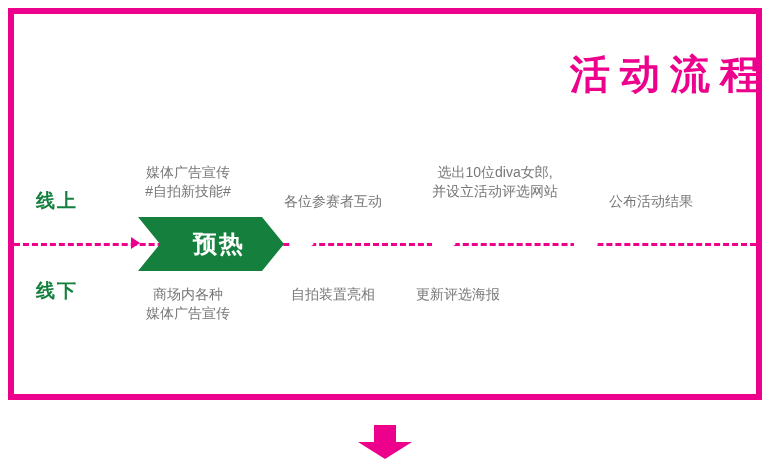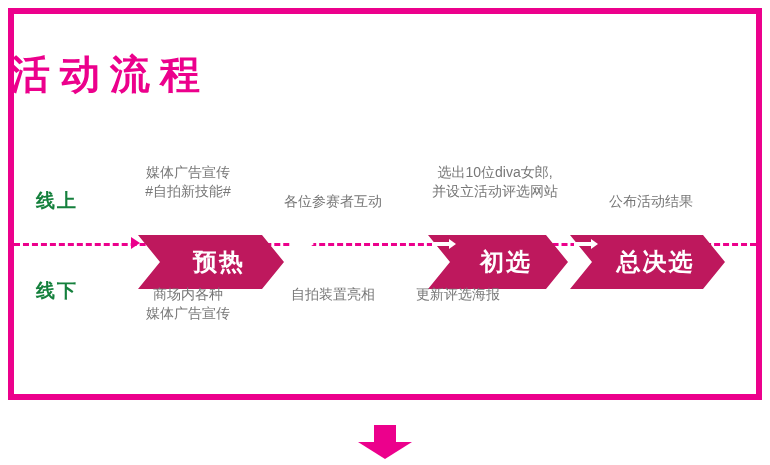--- a/index.html
+++ b/index.html
@@ -19,21 +19,21 @@
     border:6px solid #ec008c;
     box-sizing:border-box;
     background:#ffffff;
   }
 
   
   #title{
     position:absolute;
     left:0; top:50px;
     width:770px;
-    text-align:left;
+    text-align:right;
     color:#ec008c;
     font-size:40px;
     font-weight:bold;
     letter-spacing:10px;
     text-indent:10px;
     line-height:48px;
     white-space:nowrap;
   }
 
   
@@ -67,22 +67,22 @@
   }
 
   
   #band{
     position:absolute;
     left:138px; top:217px;
     width:580px; height:54px;
   }
   .chevron{
     position:absolute;
-    top:18px; height:54px;
-    background:#be185d;
+    top:0; height:54px;
+    background:#15803d;
     -webkit-clip-path:polygon(0 0, calc(100% - 22px) 0, 100% 50%, calc(100% - 22px) 100%, 0 100%, 22px 50%);
     clip-path:polygon(0 0, calc(100% - 22px) 0, 100% 50%, calc(100% - 22px) 100%, 0 100%, 22px 50%);
     color:#ffffff;
     font-size:24px;
     font-weight:bold;
     letter-spacing:2px;
     display:flex;
     align-items:center;
     justify-content:center;
     white-space:nowrap;
@@ -174,26 +174,20 @@
 #自拍新技能#</div>
 <div class="cap cap-top" id="cap-top-2">各位参赛者互动</div>
 <div class="cap cap-top" id="cap-top-3">选出10位diva女郎,
 并设立活动评选网站</div>
 <div class="cap cap-top" id="cap-top-4">公布活动结果</div>
 
 <div id="band">
   <div class="chevron chev-1">
     <span>预热</span>
   </div>
-  <div class="chevron chev-3">
-    <span>初选</span>
-  </div>
-  <div class="chevron chev-4">
-    <span>总决选</span>
-  </div>
 
   <div class="notch-arrow na-1"></div>
   <div class="notch-arrow na-2"></div>
   <div class="notch-arrow na-3"></div>
 </div>
 
 <div class="cap cap-bottom" id="cap-bot-1">商场内各种
 媒体广告宣传</div>
 <div class="cap cap-bottom" id="cap-bot-2">自拍装置亮相</div>
 <div class="cap cap-bottom" id="cap-bot-3">更新评选海报</div>

